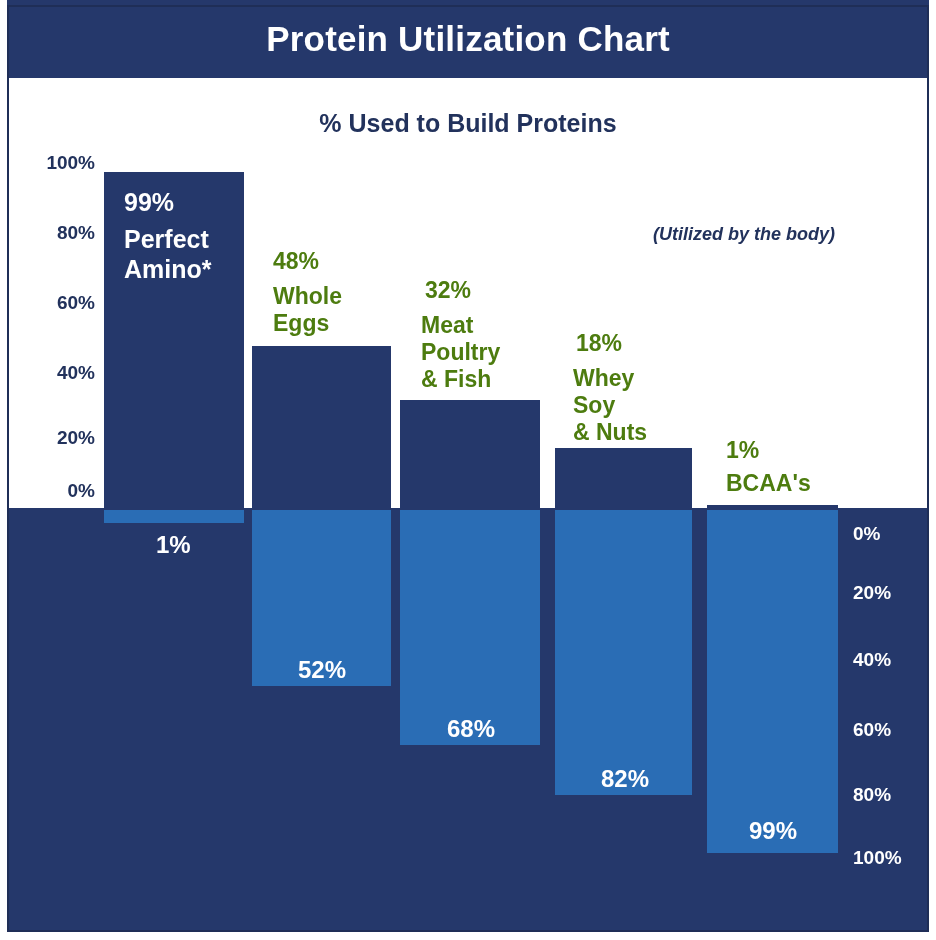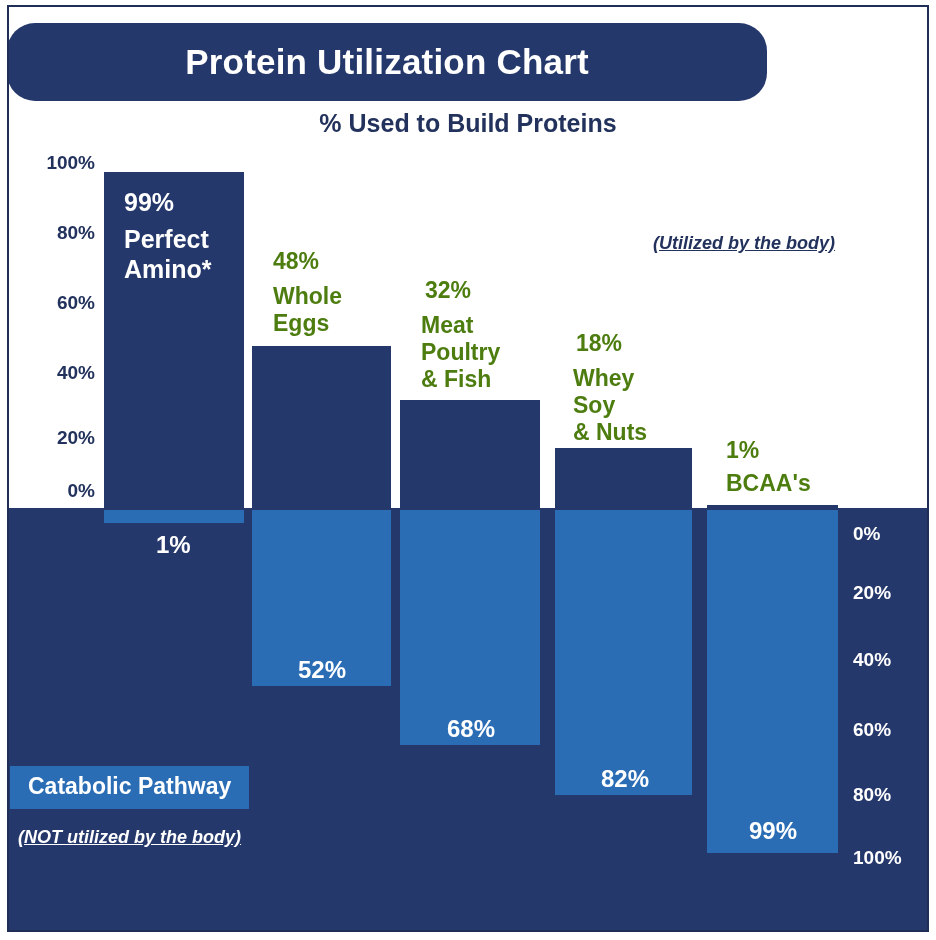--- a/index.html
+++ b/index.html
@@ -26,29 +26,28 @@
     width: 922px;
     height: 927px;
     border: 2px solid #1f2e57;
     box-sizing: border-box;
   }
 
   
   .header-band {
     position: absolute;
     left: 7px;
-    top: 23px;
-    width: 760px;
+    top: 0;
+    width: 922px;
     height: 78px;
     background: #25386b;
     display: flex;
     align-items: center;
     justify-content: center;
     box-sizing: border-box;
-    border-radius: 28px;
   }
   .header-title {
     color: #ffffff;
     font-size: 35px;
     font-weight: bold;
     letter-spacing: .2px;
   }
 
   
   .plot-white {
@@ -158,27 +157,26 @@
     padding: 7px 18px 9px 18px;
     font-size: 23px;
     font-weight: bold;
     color: #ffffff;
     text-align: center;
     white-space: nowrap;
   }
   .legend-anabolic .legend-box { background: #25386b; }
   .legend-catabolic .legend-box { background: #2a6db5; }
   .legend-sub {
-    margin-top: 18px;
+    margin-top: 9px;
     font-size: 18px;
     font-style: italic;
     font-weight: bold;
     text-align: center;
     white-space: nowrap;
-    text-decoration: underline;
   }
   .legend-anabolic .legend-sub { color: #22325c; }
   .legend-catabolic .legend-sub { color: #ffffff; }
 
   
   .footer-label {
     position: absolute;
     left: 9px;
     top: 868px;
     width: 918px;
@@ -254,20 +252,16 @@
   <div class="bar-top" style="left:707px; top:505px; width:131px; height:3px;"></div>
   <div class="bar-toplabel" style="left:726px; top:437px;">1%</div>
   <div class="bar-toplabel" style="left:726px; top:470px;">BCAA's</div>
   <div class="bar-bottom" style="left:707px; top:510px; width:131px; height:343px;"></div>
   <div class="bar-bottomvalue" style="left:749px; top:817px;">99%</div>
 
   <div class="legend legend-anabolic" style="left:653px; top:215px;">
     <div class="legend-sub">(Utilized by the body)</div>
   </div>
 
-  <div class="legend legend-catabolic" style="left:10px; top:766px;">
-    <div class="legend-box">Catabolic Pathway</div>
-    <div class="legend-sub">(NOT utilized by the body)</div>
-  </div>
 
 
   <div class="frame"></div>
 </div>
 
 </body></html>

